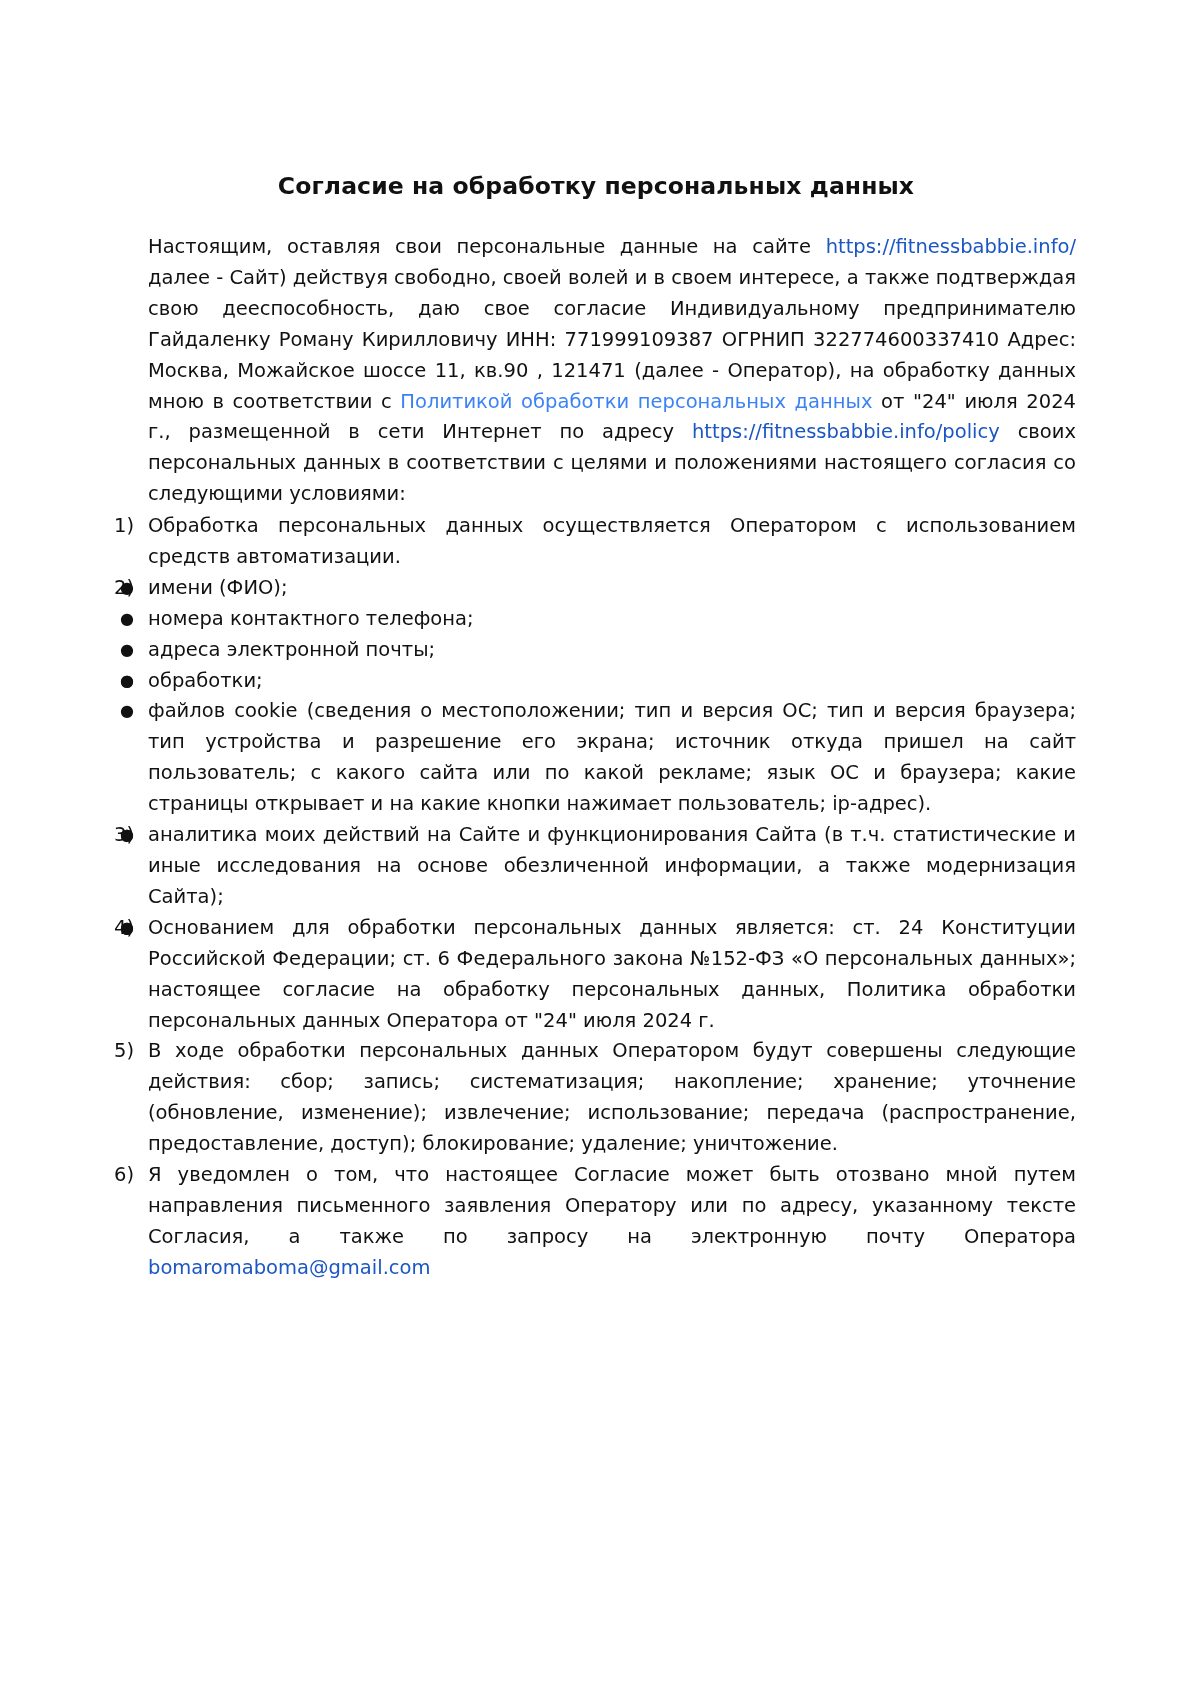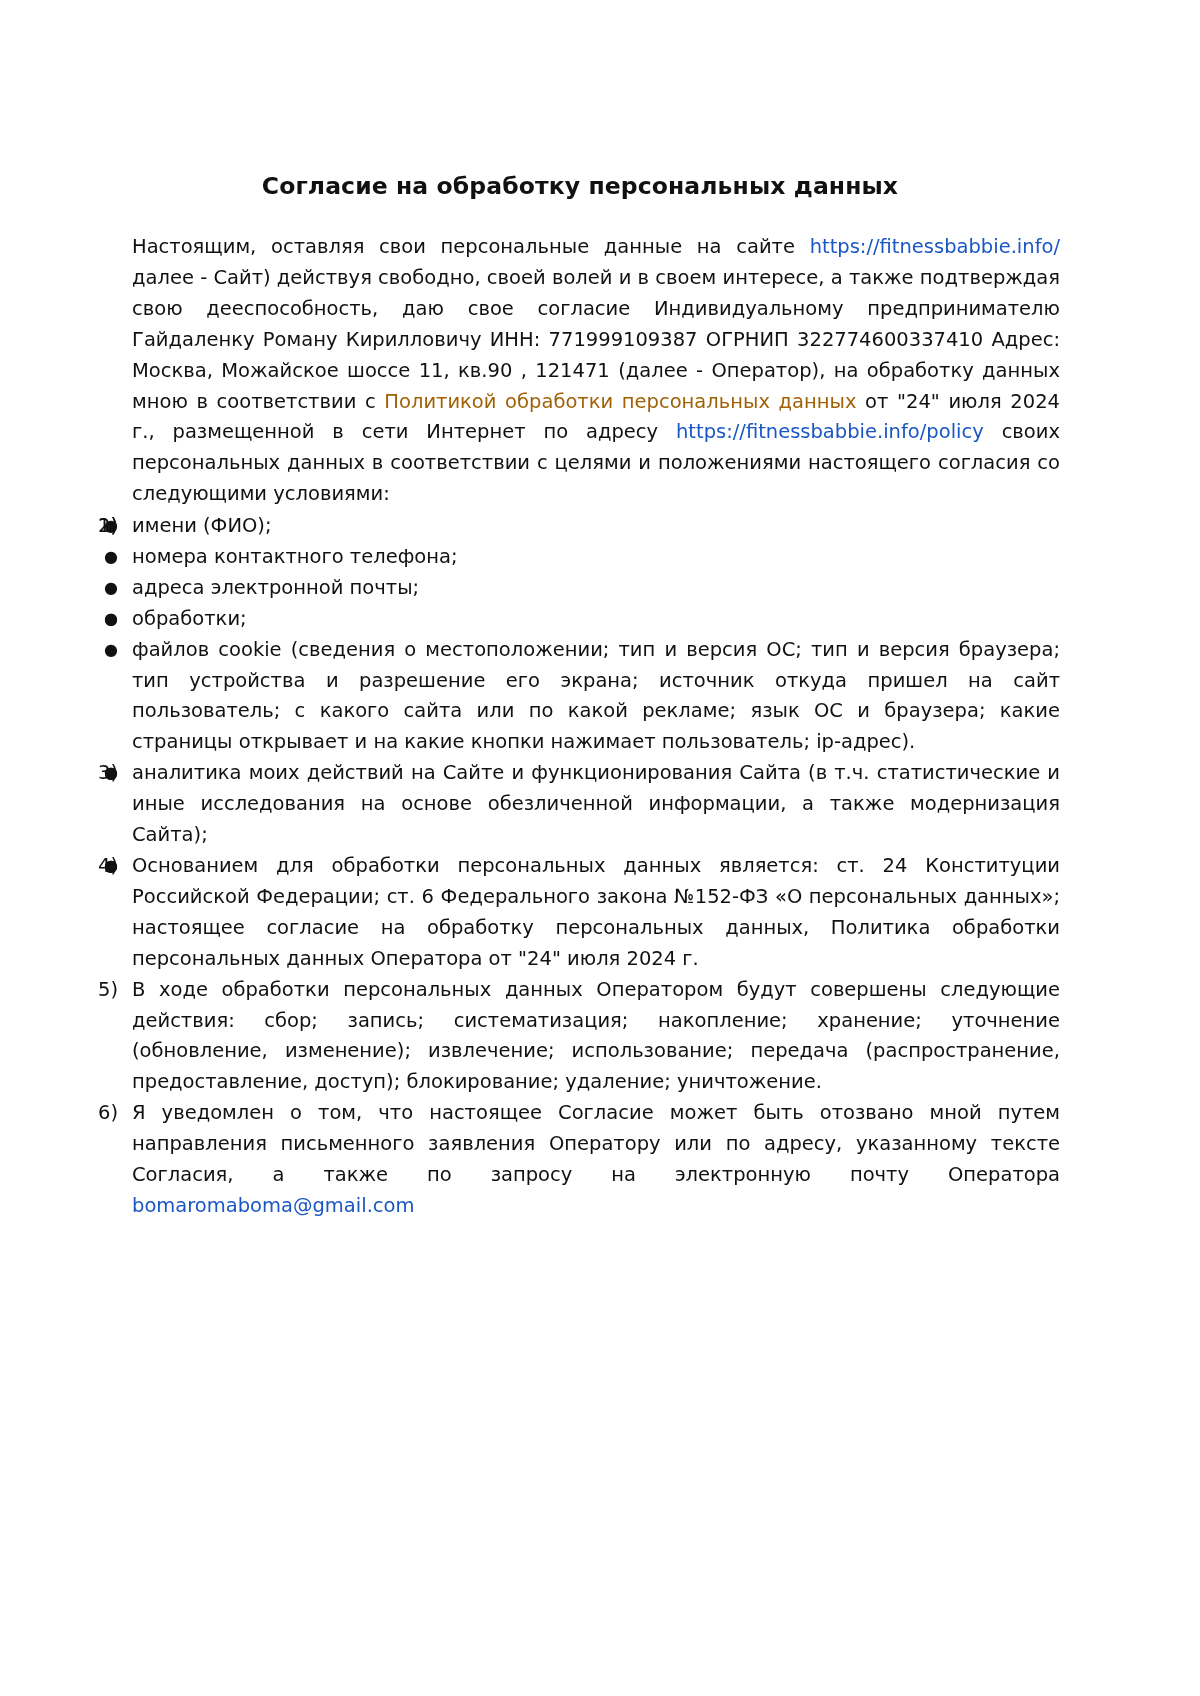--- a/index.html
+++ b/index.html
@@ -4,21 +4,21 @@
   <style>
     html, body { margin: 0; padding: 0; background: #ffffff; }
     body {
       width: 1200px;
       height: 1696px;
       position: relative;
       font-family: "DejaVu Sans", sans-serif;
       color: #111111;
       overflow: hidden;
     }
-    .page { position: absolute; left: 0; top: 0; width: 988px; height: 1696px; background: #fff; }
+    .page { position: absolute; left: 16px; top: 0; width: 988px; height: 1696px; background: #fff; }
     .title {
       position: absolute;
       top: 172px;
       left: 0;
       width: 1160px;
       text-align: center;
       font-size: 23.5px;
       font-weight: bold;
       letter-spacing: 0.1px;
     }
@@ -29,35 +29,35 @@
       font-size: 19.5px;
       line-height: 30.9px;
       text-align: justify;
     }
     .intro { top: 232px; }
     .list { position: absolute; left: 98px; width: 962px; top: 511px; font-size: 19.5px; line-height: 30.9px; }
     .row { position: relative; padding-left: 34px; text-align: justify; }
     .row .marker { position: absolute; left: 0; top: 0; width: 30px; }
     .row .marker.bullet { font-size: 16px; left: 6px; }
     .link { color: #1a56c4; }
-    .link.dark { color: #a16207; }
+    .link.dark { color: #3b82f6; }
   </style>
 </head>
 <body>
 
 <div class="page">
 
   <div class="title">Согласие на обработку персональных данных</div>
 
   <div class="body-text intro">
     <span>Настоящим, оставляя свои персональные данные на сайте </span><a class="link">https://fitnessbabbie.info/</a><span> далее  - Сайт) действуя свободно, своей волей и в своем интересе, а также подтверждая свою дееспособность, даю свое согласие Индивидуальному предпринимателю Гайдаленку Роману Кирилловичу ИНН: 771999109387 ОГРНИП 322774600337410 Адрес: Москва, Можайское шоссе 11, кв.90 , 121471 (далее - Оператор), на обработку данных мною в соответствии с </span><a class="link dark">Политикой обработки персональных данных</a><span> от "24" июля 2024 г., размещенной в сети Интернет по адресу </span><a class="link">https://fitnessbabbie.info/policy</a><span> своих персональных данных в соответствии с целями и положениями настоящего согласия со следующими условиями:</span>
   </div>
 
   <div class="list">
-    <div class="row"><span class="marker">1)</span></div>
+    <div class="row"><span class="marker">1)</span><span>Обработка персональных данных осуществляется Оператором с использованием средств автоматизации.</span></div>
     <div class="row"><span class="marker">2)</span></div>
     <div class="row"><span class="marker bullet">●</span><span>имени (ФИО);</span></div>
     <div class="row"><span class="marker bullet">●</span><span>номера контактного телефона;</span></div>
     <div class="row"><span class="marker bullet">●</span><span>адреса электронной почты;</span></div>
     <div class="row"><span class="marker bullet">●</span></div>
     <div class="row"><span class="marker bullet">●</span><span>обработки;</span></div>
     <div class="row"><span class="marker bullet">●</span><span>файлов cookie (сведения о местоположении; тип и версия ОС; тип и версия браузера; тип устройства и разрешение его экрана; источник откуда пришел на сайт пользователь; с какого сайта или по какой рекламе; язык ОС и браузера; какие страницы открывает и на какие кнопки нажимает пользователь; ip-адрес).</span></div>
     <div class="row"><span class="marker">3)</span></div>
     <div class="row"><span class="marker bullet">●</span></div>
     <div class="row"><span class="marker bullet">●</span><span>аналитика моих действий на Сайте и функционирования Сайта (в т.ч. статистические и иные исследования на основе обезличенной информации, а также модернизация Сайта);</span></div>

